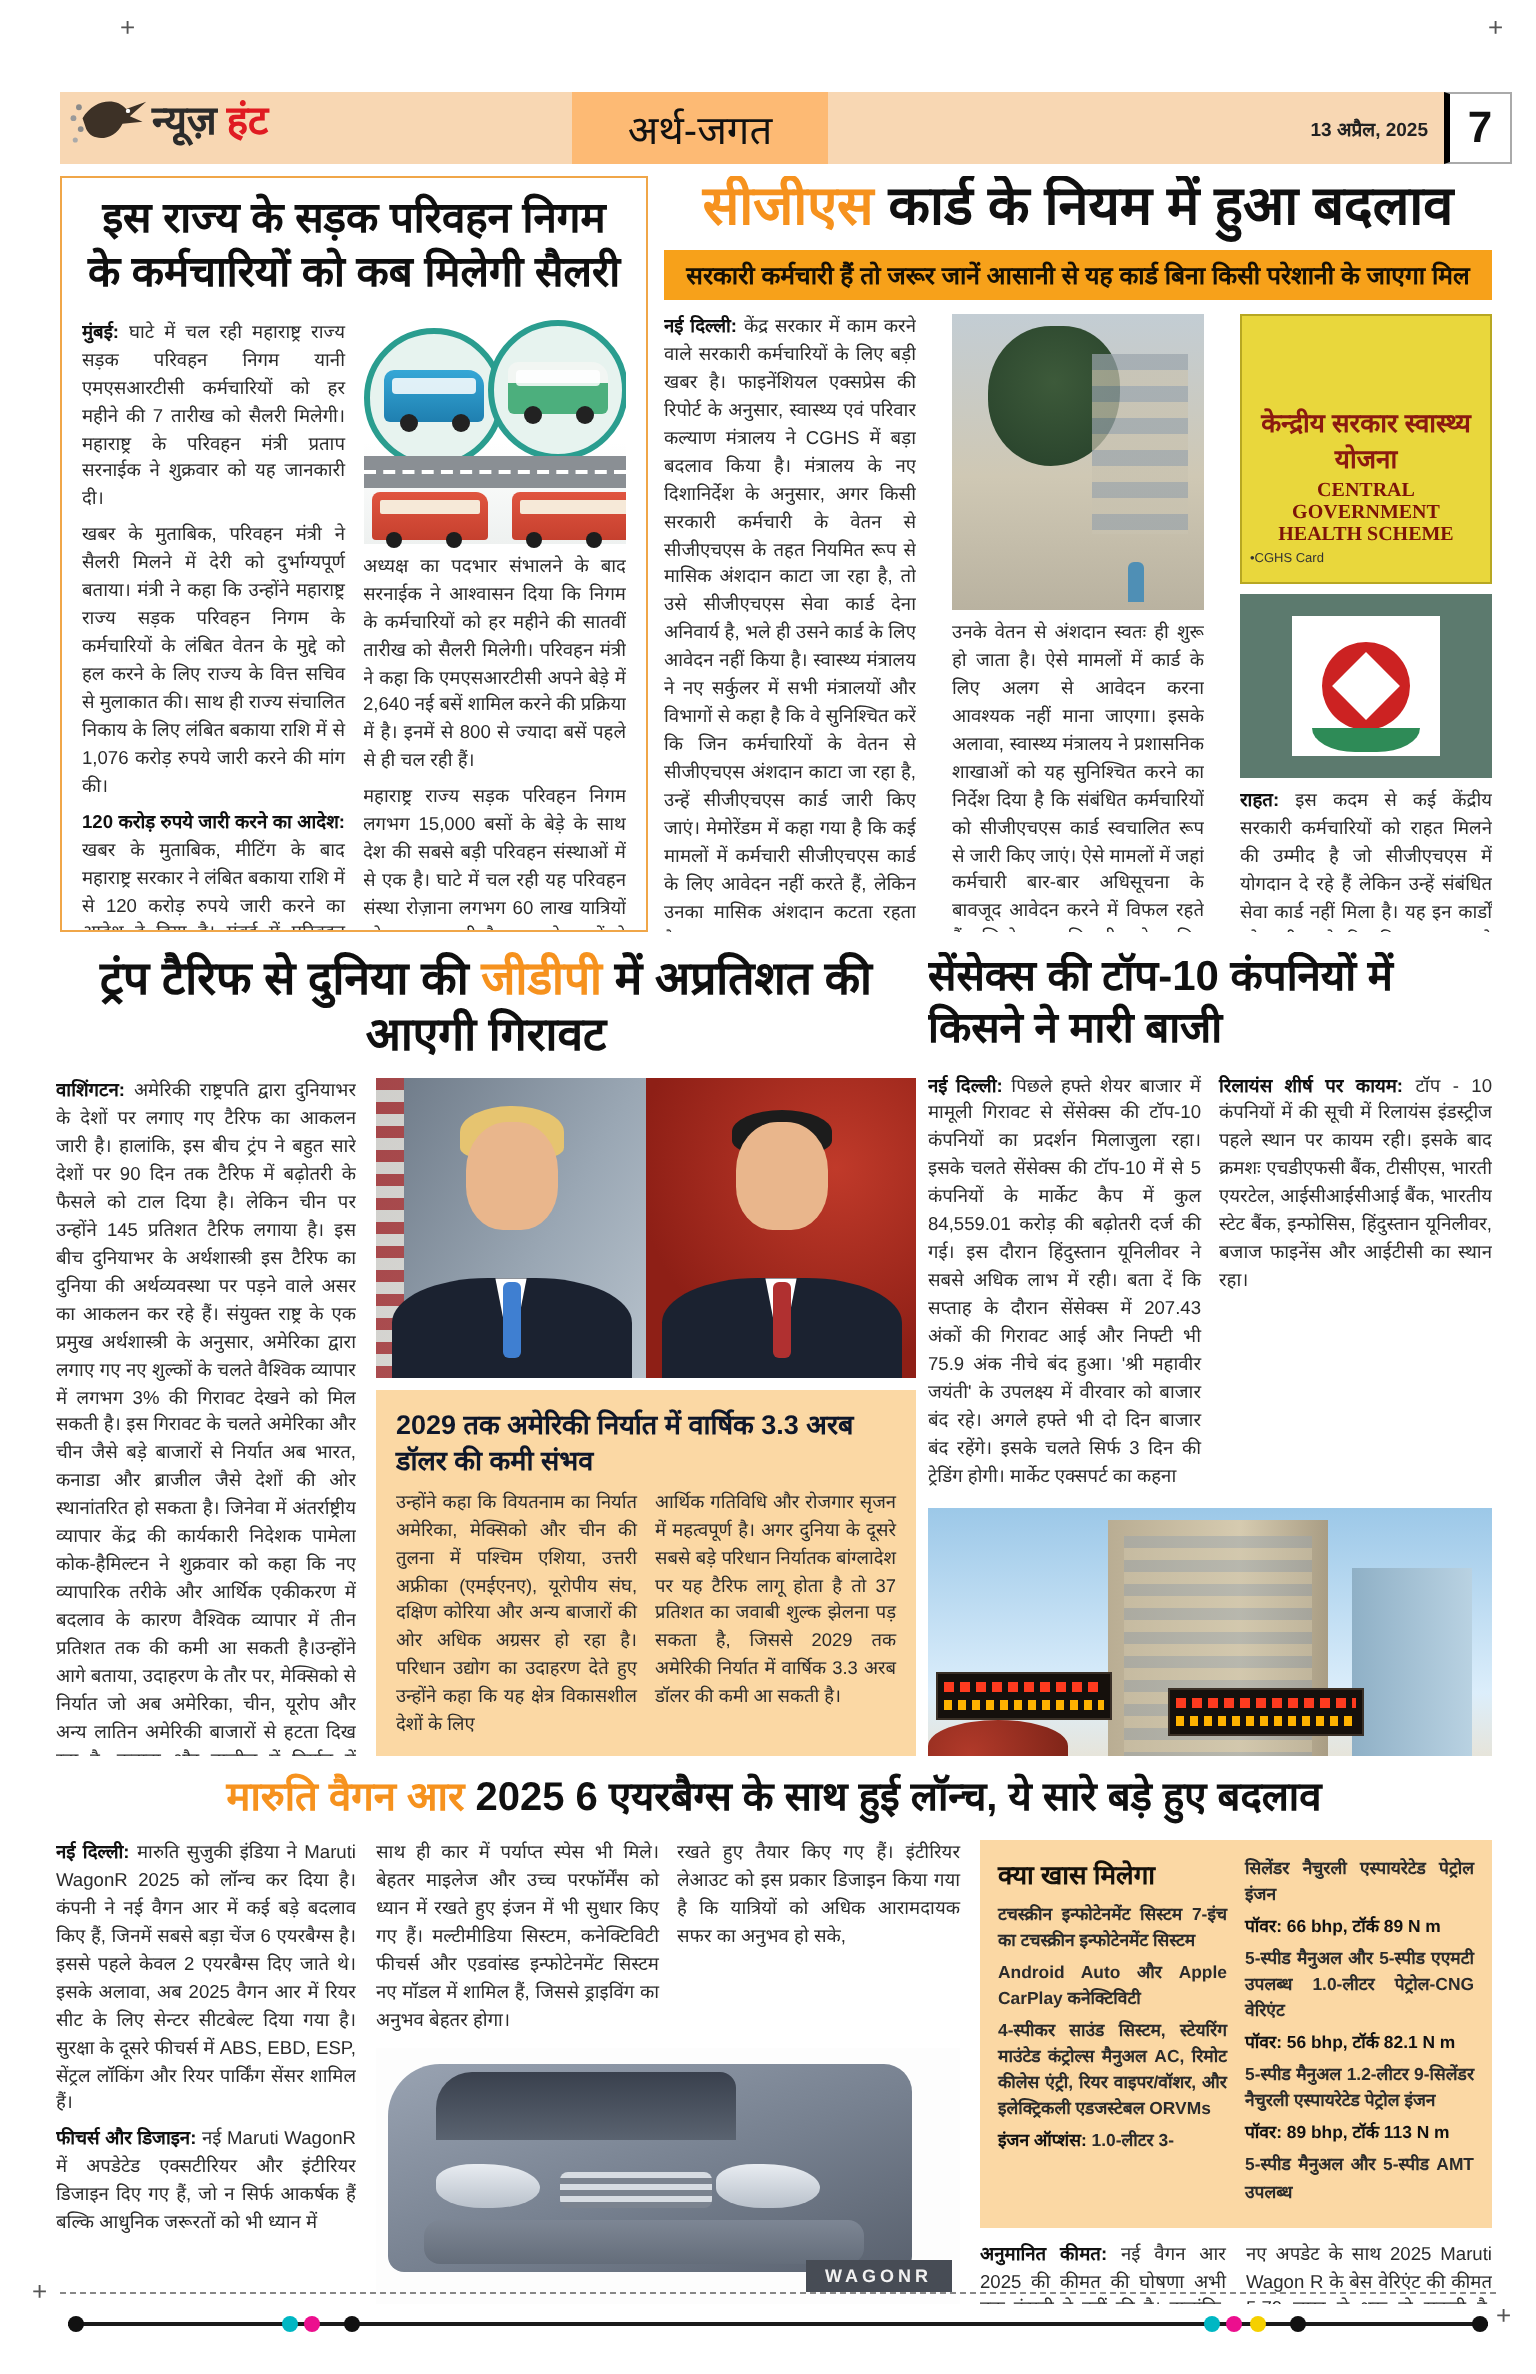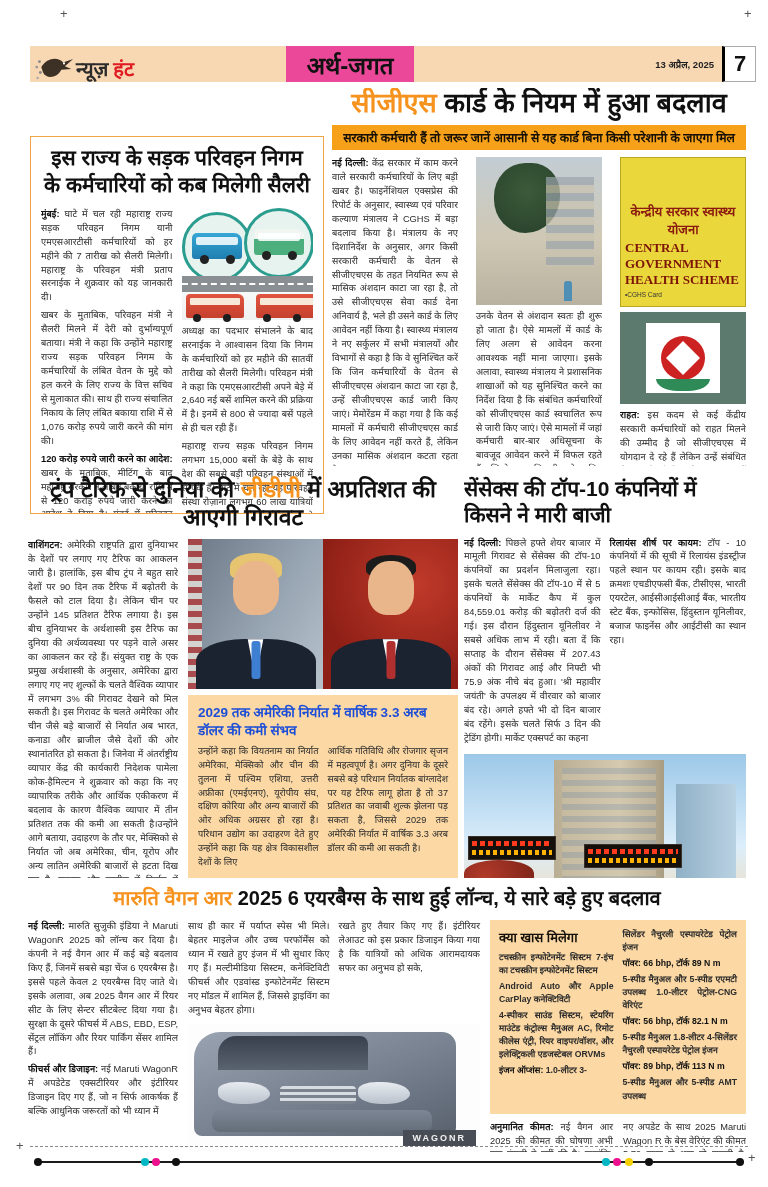--- a/index.html
+++ b/index.html
@@ -6,33 +6,33 @@
   .page{position:relative;width:768px;height:1187px;background:#fff;overflow:hidden;
         font-family:"Liberation Sans",sans-serif;color:#2b2b2b;}
   p{margin:0 0 4px;text-align:justify;font-size:9.3px;line-height:1.5;}
   b{color:#111;}
   section{position:absolute;overflow:hidden;}
   .accent{color:#f6921e;}
   .cross{position:absolute;color:#555;font-size:13px;font-weight:400;}
 
   
   .masthead{position:absolute;left:30px;top:46px;width:726px;height:36px;display:flex;align-items:stretch;}
-  .brand{background:#f8d7b3;flex:0 0 252px;display:flex;align-items:flex-end;padding-left:4px;}
+  .brand{background:#f8d7b3;flex:0 0 252px;display:flex;align-items:flex-start;padding-left:4px;}
   .brand .bt{font-size:20px;font-weight:800;letter-spacing:0;}
   .brand .bt-red{color:#e01b22;margin-left:5px;}
-  .m-section{flex:0 0 128px;background:#ec4899;display:flex;align-items:center;justify-content:center;
-             font-size:24px;font-weight:700;color:#111;}
+  .m-section{flex:0 0 128px;background:#fdba74;display:flex;align-items:center;justify-content:center;
+             font-size:20px;font-weight:400;color:#111;}
   .dateband{flex:1;background:#f8d7b3;display:flex;align-items:center;justify-content:flex-end;
             font-size:9.5px;color:#222;padding-right:8px;font-weight:700;}
   .pagebox{flex:0 0 30px;background:#fff;border:1px solid #aaa;border-left:3px solid #000;
            display:flex;align-items:center;justify-content:center;font-size:22px;font-weight:800;color:#111;}
   .eagle{width:40px;height:28px;margin-right:2px;}
 
   
-  .art-salary{left:30px;top:88px;width:294px;height:378px;border:1.5px solid #f0a648;padding:8px 10px;box-sizing:border-box;background:#fff;margin-top:48px;}
+  .art-salary{left:30px;top:88px;width:294px;height:378px;border:1.5px solid #f0a648;padding:8px 10px;box-sizing:border-box;background:#fff;}
   .h-salary{font-size:21px;line-height:1.28;font-weight:800;color:#101010;text-align:center;margin:0 0 9px;}
   .cols2{display:grid;grid-template-columns:1fr 1fr;gap:9px;}
   .scol{overflow:hidden;}
   .bus-scene{position:relative;height:112px;margin-bottom:5px;background:linear-gradient(#ffffff 55%,#eef1f0);}
   .circ{position:absolute;width:64px;height:64px;border:3px solid #2a9d8f;border-radius:50%;background:#e7f3ef;overflow:hidden;}
   .c1{left:0;top:4px;} .c2{left:62px;top:0;}
   .busbody{position:absolute;left:7px;top:18px;width:50px;height:26px;border-radius:5px 8px 3px 3px;}
   .bus-blue{background:linear-gradient(#35a7d6,#1f7fb0);}
   .bus-green{background:linear-gradient(#f2f6f3 40%,#4caf7d 40%);}
   .busbody:before{content:"";position:absolute;left:4px;top:4px;right:4px;height:8px;background:rgba(255,255,255,.85);border-radius:2px;}
@@ -50,21 +50,21 @@
   .subhead-bar{background:#f7a11a;color:#161004;font-weight:800;font-size:12.3px;text-align:center;
                padding:4px 6px;margin-bottom:7px;}
   .cols3{display:grid;grid-template-columns:1fr 1fr 1fr;gap:18px;}
   .ccol{overflow:hidden;}
   .bldg{height:148px;background:linear-gradient(#c3cdd4 0%,#cfc8b4 55%,#b9b2a0 100%);position:relative;margin-bottom:5px;overflow:hidden;}
   .bldg .tree{position:absolute;left:18px;top:6px;width:66px;height:70px;background:radial-gradient(circle at 50% 40%,#3d5a3a,#26402a);border-radius:50% 45% 55% 50%;}
   .bldg .win{position:absolute;right:8px;top:20px;width:48px;height:90px;background:repeating-linear-gradient(#9aa4ab 0 8px,#c8c2b0 8px 16px);opacity:.7;}
   .bldg .person{position:absolute;right:30px;bottom:4px;width:8px;height:20px;background:#4f8fb5;border-radius:3px 3px 0 0;}
   .cghs-banner{background:#e9d73c;border:1px solid #b7a722;padding:4px 4px 8px;margin-bottom:5px;}
   .cghs-banner .hi{color:#8b1a10;font-weight:800;font-size:13px;text-align:center;margin-top:40px;}
-  .cghs-banner .en{color:#7d1408;font-weight:700;font-size:13px;text-align:left;font-family:"Liberation Serif",serif;margin-top:2px;}
+  .cghs-banner .en{color:#7d1408;font-weight:700;font-size:10px;text-align:center;font-family:"Liberation Serif",serif;margin-top:2px;}
   .cghs-banner .tag{color:#333;font-size:6.5px;margin-top:3px;}
   .cghs-logo{background:#5c7a6e;height:92px;display:flex;align-items:center;justify-content:center;margin-bottom:5px;}
   .logo-card{width:74px;height:70px;background:#fff;display:flex;align-items:center;justify-content:center;position:relative;}
   .logo-em{width:44px;height:44px;border-radius:50%;background:#cc2222;position:relative;overflow:hidden;}
   .logo-em:before{content:"";position:absolute;left:10px;top:10px;width:24px;height:24px;background:#fff;transform:rotate(45deg);}
   .logo-hands{position:absolute;bottom:2px;left:10px;right:10px;height:12px;background:#2e8b57;border-radius:0 0 40% 40%/0 0 100% 100%;}
 
   
   .art-trump{left:28px;top:476px;width:430px;height:402px;}
   .h-trump{font-size:23px;font-weight:800;color:#101010;text-align:center;margin:0 0 8px;line-height:1.2;}
@@ -75,21 +75,21 @@
   .lh-trump .flag{position:absolute;left:0;top:0;bottom:0;width:14px;background:repeating-linear-gradient(#b23a3a 0 6px,#e8e4dc 6px 12px);opacity:.8;}
   .lh-xi{background:radial-gradient(circle at 70% 30%,#c03a2a,#8e1f16 70%);}
   .head{position:absolute;left:50%;top:22px;transform:translateX(-50%);width:46px;height:54px;background:#e9b68c;border-radius:45% 45% 40% 40%;}
   .hair-t{position:absolute;left:50%;top:14px;transform:translateX(-50%);width:52px;height:26px;background:#e6c470;border-radius:50% 50% 20% 20%;}
   .hair-x{position:absolute;left:50%;top:16px;transform:translateX(-50%);width:50px;height:22px;background:#1c1c1c;border-radius:50% 50% 30% 30%;}
   .suit{position:absolute;left:50%;bottom:-6px;transform:translateX(-50%);width:120px;height:56px;background:#1b2230;border-radius:40% 40% 0 0;}
   .suit:before{content:"";position:absolute;left:50%;top:0;transform:translateX(-50%);width:26px;height:40px;background:#fff;clip-path:polygon(20% 0,80% 0,50% 100%);}
   .tie-b:after,.tie-r:after{content:"";position:absolute;left:50%;top:2px;transform:translateX(-50%);width:9px;height:38px;border-radius:3px;}
   .tie-b:after{background:#3f7fd1;} .tie-r:after{background:#b03030;}
   .obox{background:#fbd8a4;padding:8px 10px;margin-bottom:6px;}
-  .obox-title{font-size:13.5px;font-weight:800;color:#1d4ed8;margin-bottom:6px;}
+  .obox-title{font-size:13.5px;font-weight:800;color:#0f172a;margin-bottom:6px;}
   .obox .cols2 p{font-size:9.2px;}
 
   
   .art-sensex{left:464px;top:476px;width:282px;height:402px;}
   .h-sensex{font-size:21px;font-weight:800;color:#101010;margin:0 0 8px;line-height:1.25;}
   .bse{position:relative;height:132px;margin-top:4px;background:linear-gradient(#9cc8e8,#dceefb 70%,#e9e2d2);overflow:hidden;}
   .bse .tower{position:absolute;left:90px;top:6px;width:110px;height:126px;background:linear-gradient(90deg,#b9ad93,#d6cbb0 60%,#a99d84);}
   .bse .tower:before{content:"";position:absolute;left:8px;top:8px;right:8px;bottom:0;background:repeating-linear-gradient(#9aa4ab 0 6px,#cfc5ab 6px 12px);opacity:.5;}
   .bse .glass{position:absolute;right:10px;top:30px;width:60px;height:102px;background:linear-gradient(90deg,#8fb0c6,#b9d2e2);}
   .ticker{position:absolute;height:22px;background:#15100c;border:1px solid #3a3027;}
@@ -294,21 +294,21 @@
               <p>टचस्क्रीन इन्फोटेनमेंट सिस्टम 7-इंच का टचस्क्रीन इन्फोटेनमेंट सिस्टम</p>
               <p>Android Auto और Apple CarPlay कनेक्टिविटी</p>
               <p>4-स्पीकर साउंड सिस्टम, स्टेयरिंग माउंटेड कंट्रोल्स मैनुअल AC, रिमोट कीलेस एंट्री, रियर वाइपर/वॉशर, और इलेक्ट्रिकली एडजस्टेबल ORVMs</p>
               <p><b>इंजन ऑप्शंस:</b> <span>1.0-लीटर 3-</span></p>
             </div>
             <div>
               <p>सिलेंडर नैचुरली एस्पायरेटेड पेट्रोल इंजन</p>
               <p class="pw">पॉवर: 66 bhp, टॉर्क 89 N m</p>
               <p>5-स्पीड मैनुअल और 5-स्पीड एएमटी उपलब्ध 1.0-लीटर पेट्रोल-CNG वेरिएंट</p>
               <p class="pw">पॉवर: 56 bhp, टॉर्क 82.1 N m</p>
-              <p>5-स्पीड मैनुअल 1.8-लीटर 4-सिलेंडर नैचुरली एस्पायरेटेड पेट्रोल इंजन</p>
+              <p>5-स्पीड मैनुअल 1.2-लीटर 9-सिलेंडर नैचुरली एस्पायरेटेड पेट्रोल इंजन</p>
               <p class="pw">पॉवर: 89 bhp, टॉर्क 113 N m</p>
               <p>5-स्पीड मैनुअल और 5-स्पीड AMT उपलब्ध</p>
             </div>
           </div>
         </div>
         <div class="pricegrid">
           <p><b>अनुमानित कीमत:</b> <span>नई वैगन आर 2025 की कीमत की घोषणा अभी तक कंपनी ने नहीं की है। हालांकि, अनुमान है कि इसकी कीमत मौजूदा Wagon R की कीमत 5.64 लाख से अधिक होगी।</span></p>
           <p>नए अपडेट के साथ 2025 Maruti Wagon R के बेस वेरिएंट की कीमत 5.79 लाख से शुरू हो सकती है, जबकि ZXi+ AGS वेरिएंट की कीमत 7.355 लाख तक जा सकती है।</p>
         </div>
       </div>

